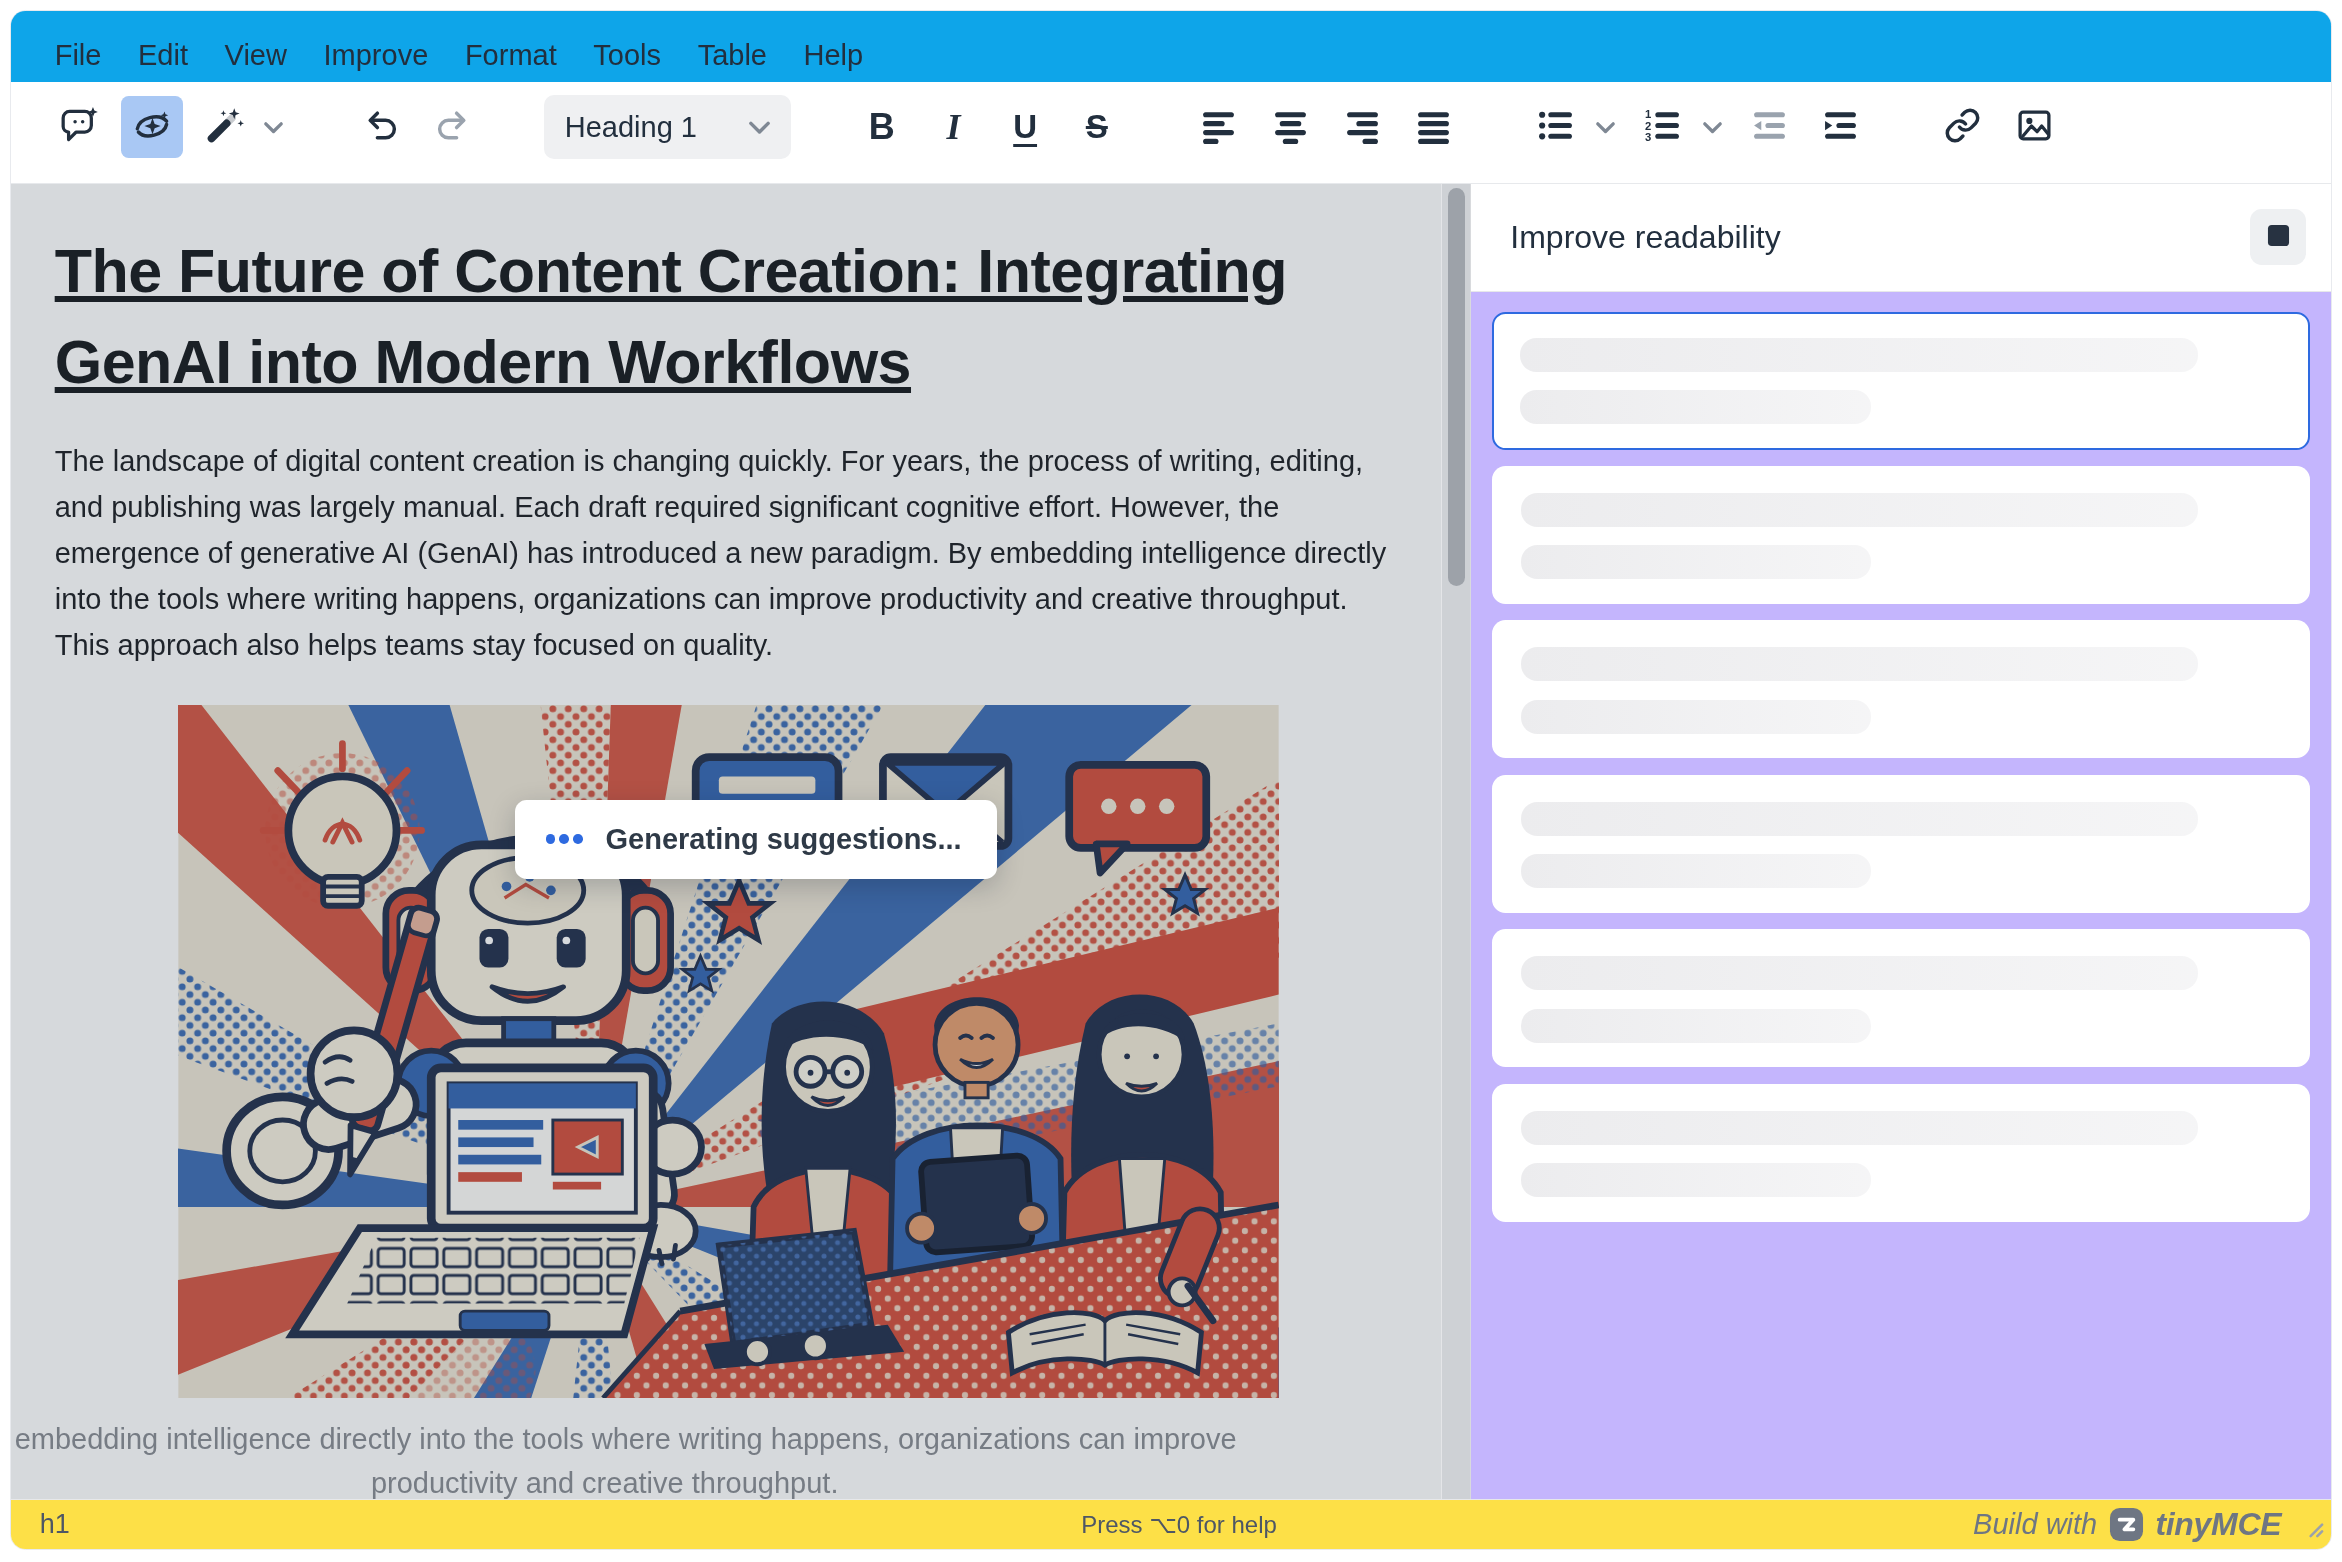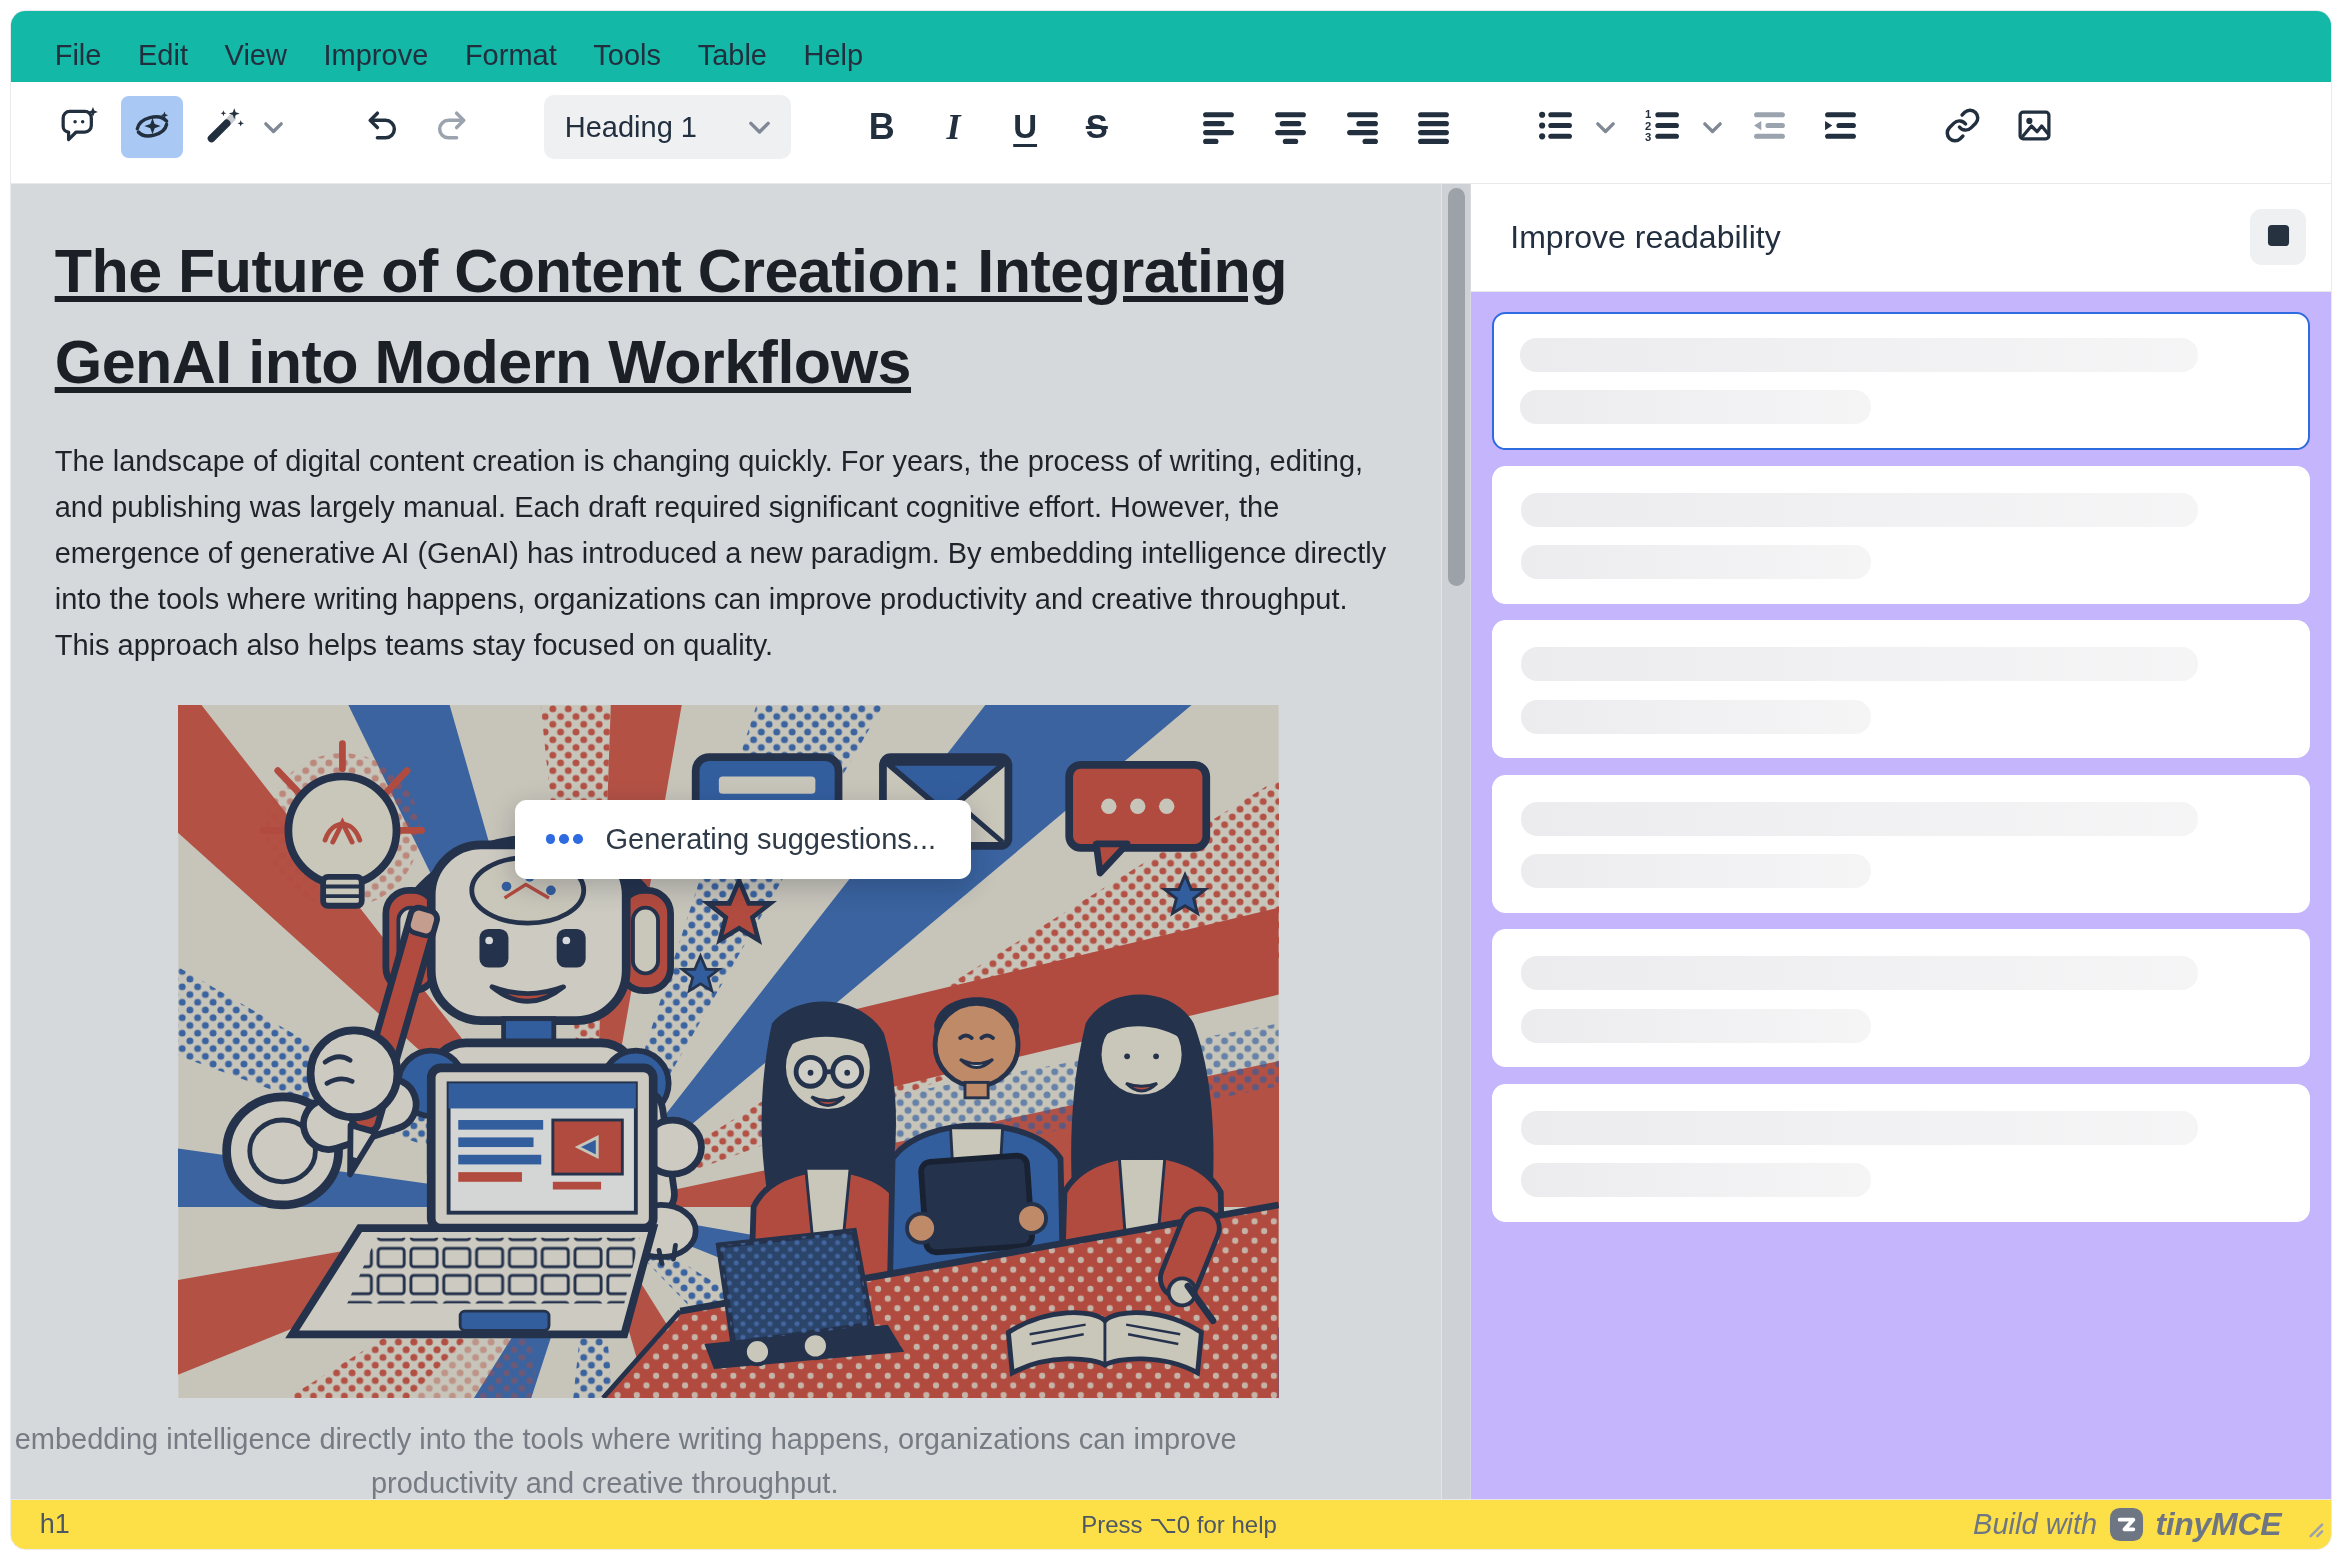--- a/index.html
+++ b/index.html
@@ -2,21 +2,21 @@
 <html><head>
 <meta charset="utf-8">
 <style>
   html,body{margin:0;padding:0;width:2342px;height:1562px;background:#fff;
     font-family:"Liberation Sans","DejaVu Sans",sans-serif;-webkit-font-smoothing:antialiased;}
   *{box-sizing:border-box;}
   .window{position:absolute;left:9.7px;top:9.7px;right:9.7px;bottom:11.6px;border:1.9px solid #e8eaee;
     border-radius:15.4px;background:#fff;overflow:hidden;display:flex;flex-direction:column;}
 
   
-  .menubar{height:71px;display:flex;align-items:flex-end;padding:0 0 3.9px 44px;background:#14b8a6;}
+  .menubar{height:71px;display:flex;align-items:flex-end;padding:0 0 3.9px 44px;background:#0ea5e9;}
   .menu-item{font-size:29px;color:#222f3e;padding:5.8px 18.3px;border-radius:5.8px;cursor:default;}
   .menu-item:first-child{padding-left:0;}
 
   
   .toolbar{height:102px;display:flex;align-items:center;padding:0 0 9.7px 39px;background:#fff;
     border-bottom:1.9px solid #e7e9ec;}
   .tb-group{display:flex;align-items:center;gap:9.7px;margin-right:60px;}
   .tbtn{width:62px;height:62px;border-radius:7.7px;display:flex;align-items:center;justify-content:center;
     color:#222f3e;flex:0 0 auto;}
   .tbtn.active{background:#a9c8f4;}
@@ -39,21 +39,21 @@
   .doc-figure svg{display:block;}
   .doc-caption{width:1346px;margin:19.3px 0 0 -123px;text-align:center;font-size:29px;line-height:44px;color:#85888f;}
   .editor-dim{position:absolute;left:0;top:0;right:29px;bottom:0;background:rgba(70,80,95,.22);z-index:5;}
 
   .toast{position:absolute;left:504px;top:616px;height:79px;background:#fff;border-radius:11.6px;z-index:7;
     display:flex;align-items:center;padding:0 35px 0 31px;gap:23px;box-shadow:0 7.7px 27px rgba(15,23,42,.22);}
   .toast-dots{display:flex;gap:3.9px;align-items:center;}
   .toast-dot{width:9.7px;height:9.7px;border-radius:50%;background:#2e6ae0;animation:pulse 1.2s infinite ease-in-out;}
   .toast-dot:nth-child(2){animation-delay:.2s}.toast-dot:nth-child(3){animation-delay:.4s}
   @keyframes pulse{0%,100%{opacity:.45}50%{opacity:1}}
-  .toast-text{font-size:29px;color:#2f3a47;font-weight:400;white-space:nowrap;}
+  .toast-text{font-size:29px;color:#2f3a47;font-weight:700;white-space:nowrap;}
 
   
   .scroll-strip{position:absolute;top:0;right:0;bottom:0;width:29px;background:#ced1d5;border-left:1.9px solid #e4e5e8;z-index:6;}
   .scroll-thumb{position:absolute;top:4.8px;left:5.8px;width:16.4px;height:398px;border-radius:8.7px;background:#9da2a9;}
 
   
   .sidebar{width:861px;flex:0 0 auto;background:#c4b5fd;border-left:1.9px solid #d8dadd;display:flex;flex-direction:column;}
   .sidebar-header{height:108px;background:#fff;border-bottom:1.9px solid #e7e8ea;display:flex;align-items:center;
     justify-content:space-between;padding:0 25px 0 39px;flex:0 0 auto;}
   .sidebar-title{font-size:32px;color:#222f3e;font-weight:500;}

